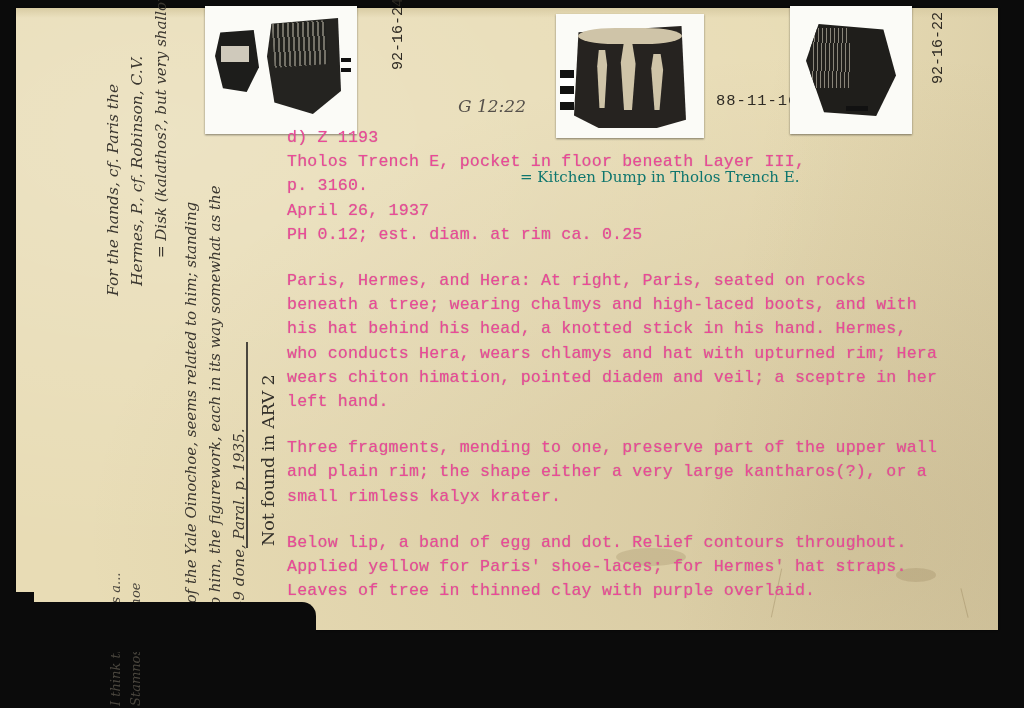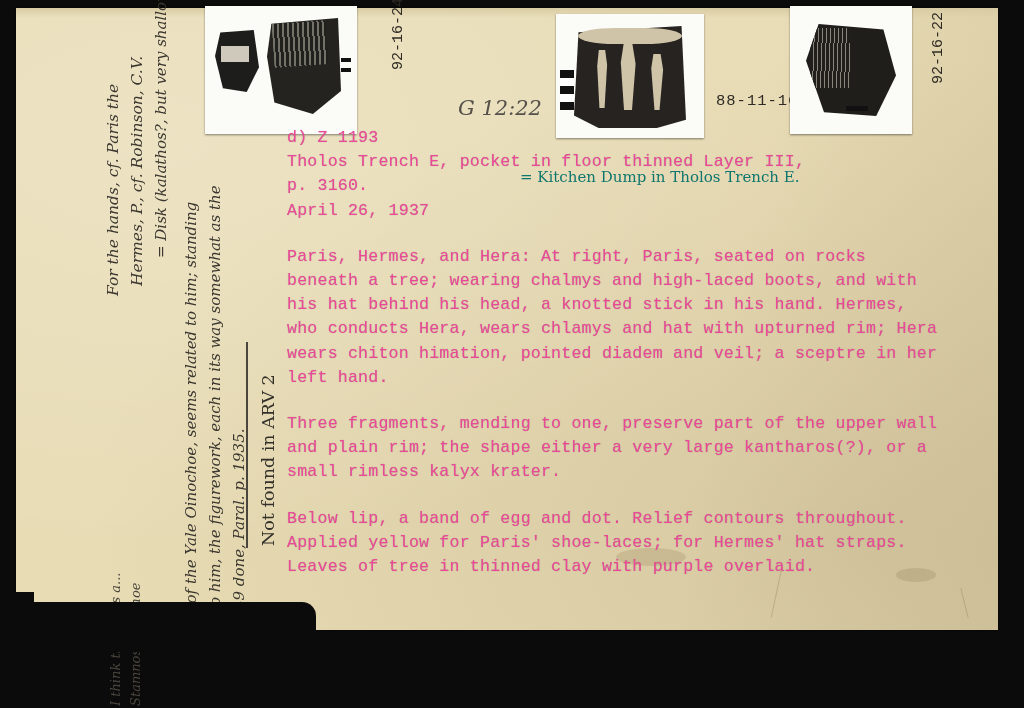--- a/index.html
+++ b/index.html
@@ -160,21 +160,21 @@
     font-style: italic;
     white-space: nowrap;
   }
 
   #neg-sherds { left: 390px; top: 70px; font-size: 15px; color: #2f2b24;
       font-family: "Liberation Mono", monospace; font-style: normal; transform: rotate(-90deg); transform-origin: 0 0; }
   #neg-vase { left: 716px; top: 92px; font-size: 15.5px; color: #2f2b24;
       font-family: "Liberation Mono", monospace; font-style: normal; letter-spacing: 1px; }
   #neg-frag { left: 930px; top: 84px; font-size: 15px; color: #2f2b24;
       font-family: "Liberation Mono", monospace; font-style: normal; transform: rotate(-90deg); transform-origin: 0 0; }
-  #g-number { left: 458px; top: 96px; font-size: 21px; color: #55504a; }
+  #g-number { left: 458px; top: 96px; font-size: 17px; color: #55504a; }
 
   #kitchen-note {
     left: 520px; top: 168px; font-size: 15px; color: #0f766e;
     font-family: "DejaVu Serif", serif; font-style: normal;
   }
 
   
   .lh {
     position: absolute;
     transform-origin: 0 0;
@@ -251,23 +251,24 @@
     </div>
   </div>
   <div class="hand" id="neg-frag">92-16-22</div>
 
   <div class="hand" id="g-number">G 12:22</div>
   <div class="hand" id="kitchen-note">= Kitchen  Dump in Tholos Trench E.</div>
 
   <div id="typed">
     <p>
       <span>d) Z 1193</span><br>
-      <span>Tholos Trench E, pocket in floor thinned Layer III,</span><br>
+      <span>Tholos Trench E, pocket in floor beneath Layer III,</span><br>
       <span>p. 3160.</span><br>
       <span>April 26, 1937</span><br>
+      <span>PH 0.12; est. diam. at rim ca. 0.25</span>
     </p>
     <p>Paris, Hermes, and Hera:  At right, Paris, seated on rocks beneath a tree; wearing chalmys and high-laced boots, and with his hat behind his head, a knotted stick in his hand.  Hermes, who conducts Hera, wears chlamys and hat with upturned rim; Hera wears chiton himation, pointed diadem and veil; a sceptre in her left hand.</p>
     <p>Three fragments, mending to one, preserve part of the upper wall and plain rim; the shape either a very large kantharos(?), or a small rimless kalyx krater.</p>
     <p>Below lip, a band of egg and dot.  Relief contours throughout.  Applied yellow for Paris' shoe-laces; for Hermes' hat straps.  Leaves of tree in thinned clay with purple overlaid.</p>
   </div>
 
   <div class="lh" id="lh1">For the hands, cf. Paris the</div>
   <div class="lh" id="lh2">Hermes, P., cf. Robinson, C.V.</div>
   <div class="lh" id="lh3">= Disk (kalathos?, but very shallow: cf. Athens 1616 by</div>
   <div class="lh" id="lh4">P. of the Yale Oinochoe, seems related to him; standing</div>

